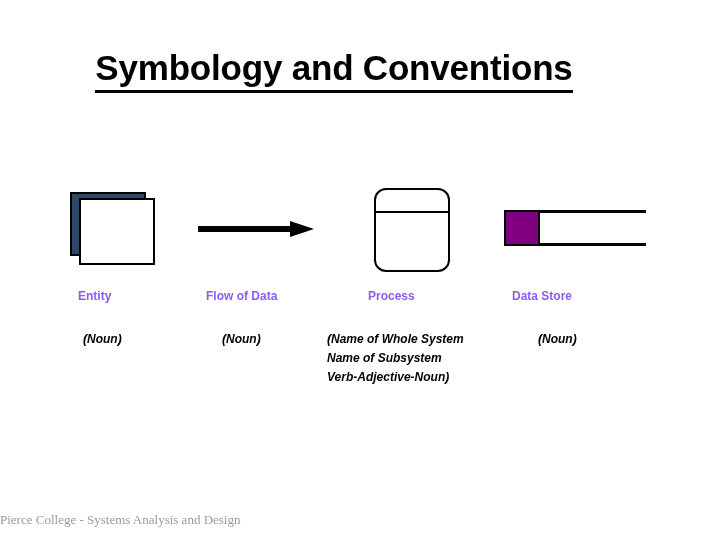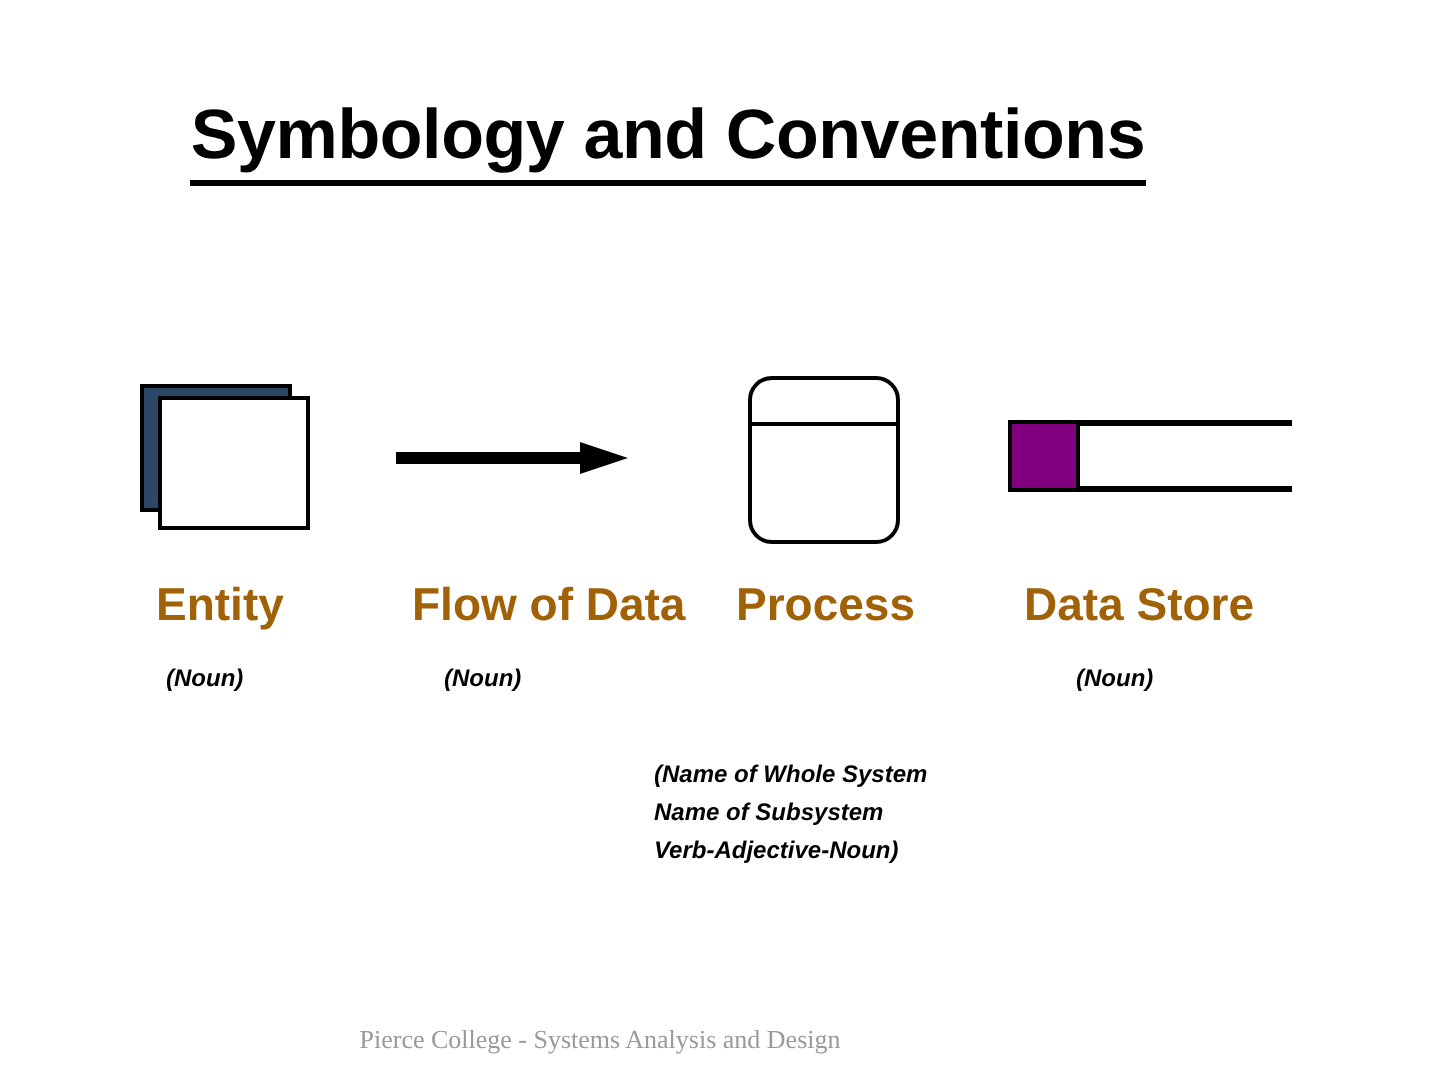--- a/index.html
+++ b/index.html
@@ -138,53 +138,52 @@
     height: 36px;
     background: #800080;
     border: 2px solid #000000;
     box-sizing: border-box;
   }
 
   
   .sym-label {
     position: absolute;
     font-family: "Liberation Sans", sans-serif;
-    font-size: 23px;
+    font-size: 12px;
     font-weight: bold;
-    color: #a16207;
+    color: #8b5cf6;
     white-space: nowrap;
   }
   .sym-desc {
     position: absolute;
     font-family: "Liberation Sans", sans-serif;
     font-size: 12px;
     font-weight: bold;
     font-style: italic;
     color: #000000;
     line-height: 19px;
     white-space: pre-line;
   }
 
   #label-entity     { left: 78px;  top: 289px; }
   #label-flow       { left: 190px; top: 289px; margin-left: 16px; }
   #label-process    { left: 368px; top: 289px; text-align: center; }
   #label-datastore  { left: 512px; top: 289px; text-align: right; }
 
   #desc-entity      { left: 83px;  top: 330px; }
   #desc-flow        { left: 222px; top: 330px; }
-  #desc-process     { left: 327px; top: 330px; margin-top: 48px; }
+  #desc-process     { left: 327px; top: 330px; }
   #desc-datastore   { left: 538px; top: 330px; }
 
   
   #footer-text {
     position: absolute;
     left: 0;
     top: 512px;
     width: 600px;
-    text-align: center;
     font-family: "Liberation Serif", serif;
     font-size: 13px;
     color: #9a9a9a;
     white-space: nowrap;
   }
   #page-number {
     position: absolute;
     right: 22px;
     top: 544px;
     font-family: "Liberation Serif", serif;

